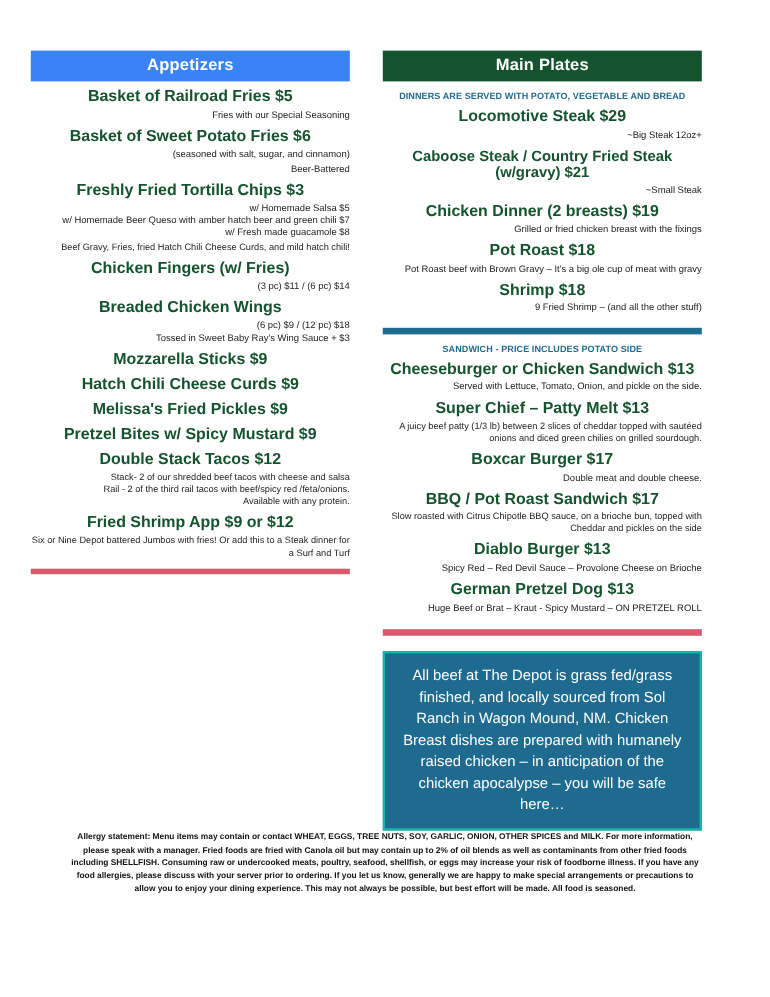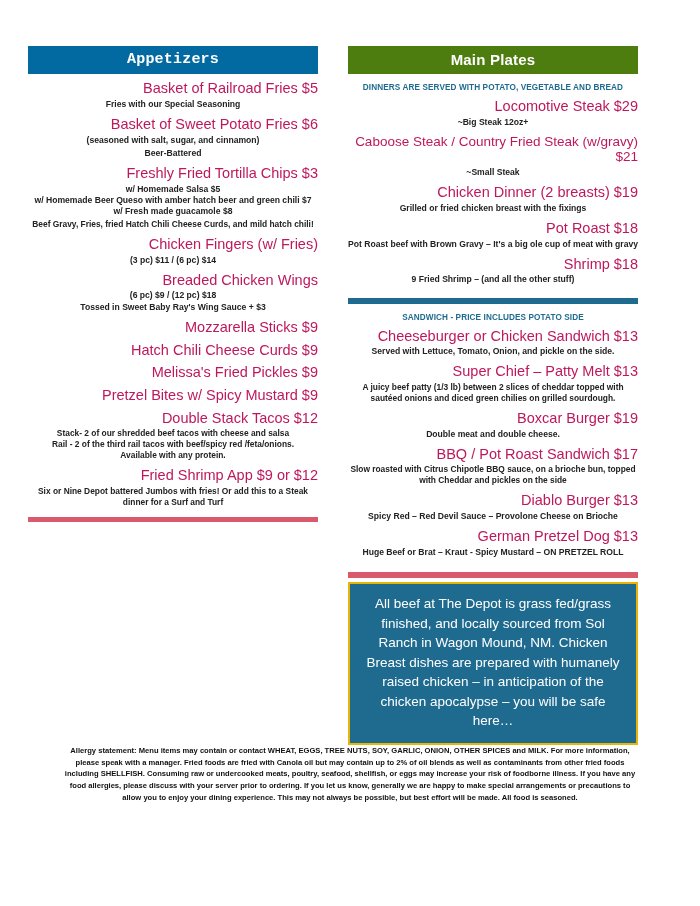--- a/index.html
+++ b/index.html
@@ -31,38 +31,38 @@
     flex: 0 0 290px;
   }
   .section-header {
     text-align: center;
     font-weight: bold;
     font-size: 15px;
     color: #ffffff;
     padding: 5px 0 6px 0;
     letter-spacing: 0.2px;
   }
-  .hdr-red { background: #0369a1; font-family: Liberation Mono, monospace; }
-  .hdr-blue { background: #4d7c0f; }
+  .hdr-red { background: #3b82f6; }
+  .hdr-blue { background: #14532d; }
 
   .item-name {
-    text-align: right;
+    text-align: center;
     font-size: 14.5px;
-    font-weight: normal;
+    font-weight: bold;
     margin-top: 6px;
     line-height: 1.15;
-    color: #be185d;
+    color: #14532d;
   }
   .item-name.small {
     font-size: 13.5px;
   }
   .item-desc {
-    text-align: center;
+    text-align: right;
     font-size: 8.6px;
-    font-weight: bold;
+    font-weight: normal;
     color: #222;
     margin-top: 2px;
     line-height: 1.3;
   }
   .item-desc.wide {
     font-size: 8.4px;
   }
   .note-blue {
     text-align: center;
     font-size: 8.2px;
@@ -81,24 +81,24 @@
     background: #1f6b8f;
     margin-top: 12px;
     margin-bottom: 4px;
   }
   .divider-red-thin {
     height: 5px;
     background: #d9596d;
     margin-top: 10px;
   }
   .callout {
-    margin-top: 4px;
+    margin-top: 14px;
     background: #1f6b8f;
     color: #ffffff;
-    border: 2px solid #eab308;
+    border: 2px solid #14b8a6;
     padding: 10px 14px 12px 14px;
     text-align: center;
     font-size: 13.5px;
     line-height: 1.45;
   }
   .allergy {
     margin-top: 0;
     padding: 0 34px;
     text-align: center;
     font-size: 7.6px;
@@ -199,21 +199,21 @@
 
       <div>
         <div class="item-name">Cheeseburger or Chicken Sandwich $13</div>
         <div class="item-desc">Served with Lettuce, Tomato, Onion, and pickle on the side.</div>
       </div>
       <div>
         <div class="item-name">Super Chief – Patty Melt $13</div>
         <div class="item-desc wide">A juicy beef patty (1/3 lb) between 2 slices of cheddar topped with sautéed onions and diced green chilies on grilled sourdough.</div>
       </div>
       <div>
-        <div class="item-name">Boxcar Burger $19</div>
+        <div class="item-name">Boxcar Burger $17</div>
         <div class="item-desc">Double meat and double cheese.</div>
       </div>
       <div>
         <div class="item-name">BBQ / Pot Roast Sandwich $17</div>
         <div class="item-desc wide">Slow roasted with Citrus Chipotle BBQ sauce, on a brioche bun, topped with Cheddar and pickles on the side</div>
       </div>
       <div>
         <div class="item-name">Diablo Burger $13</div>
         <div class="item-desc">Spicy Red – Red Devil Sauce – Provolone Cheese on Brioche</div>
       </div>

